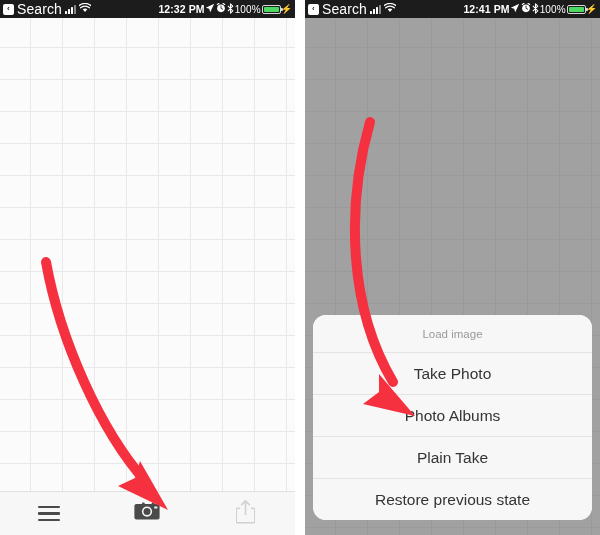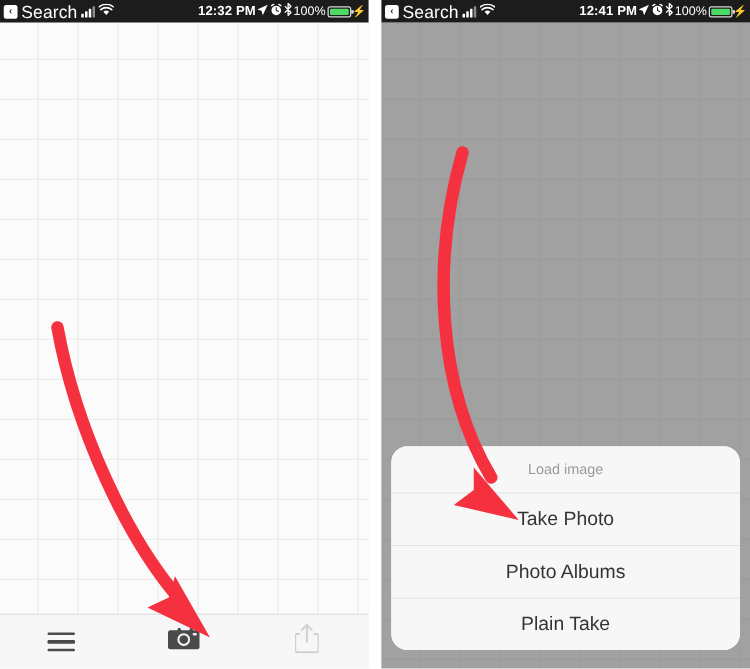--- a/index.html
+++ b/index.html
@@ -367,20 +367,21 @@
 
     <div class="canvas"></div>
     <div class="dim-overlay"></div>
 
     <div class="sheet-wrap">
       <div class="sheet-group">
         <div class="sheet-title">Load image</div>
         <div class="sheet-row">Take Photo</div>
         <div class="sheet-row">Photo Albums</div>
         <div class="sheet-row">Plain Take</div>
+        <div class="sheet-row">Restore previous state</div>
       </div>
     </div>
 
     <svg class="arrow-layer" viewBox="0 0 295 535">
       <path d="M65 122 C 40 210, 45 310, 88 382" stroke="#f5303f" stroke-width="10" fill="none" stroke-linecap="round"></path>
       <path d="M110 416 L 58 404 L 74 392 L 74 374 Z" fill="#f5303f"></path>
     </svg>
   </div>
 
 </div>

